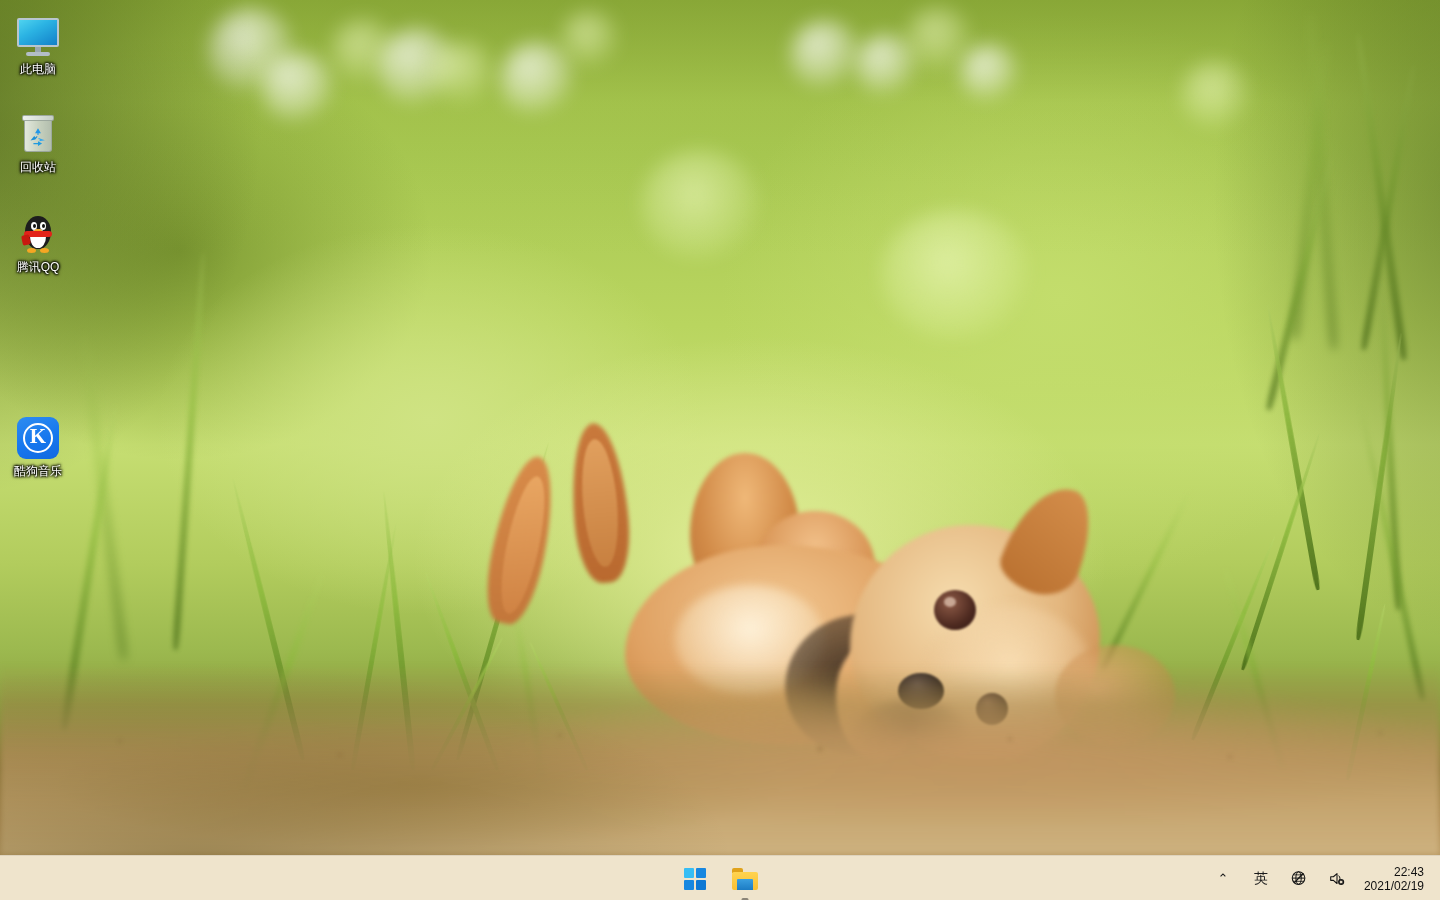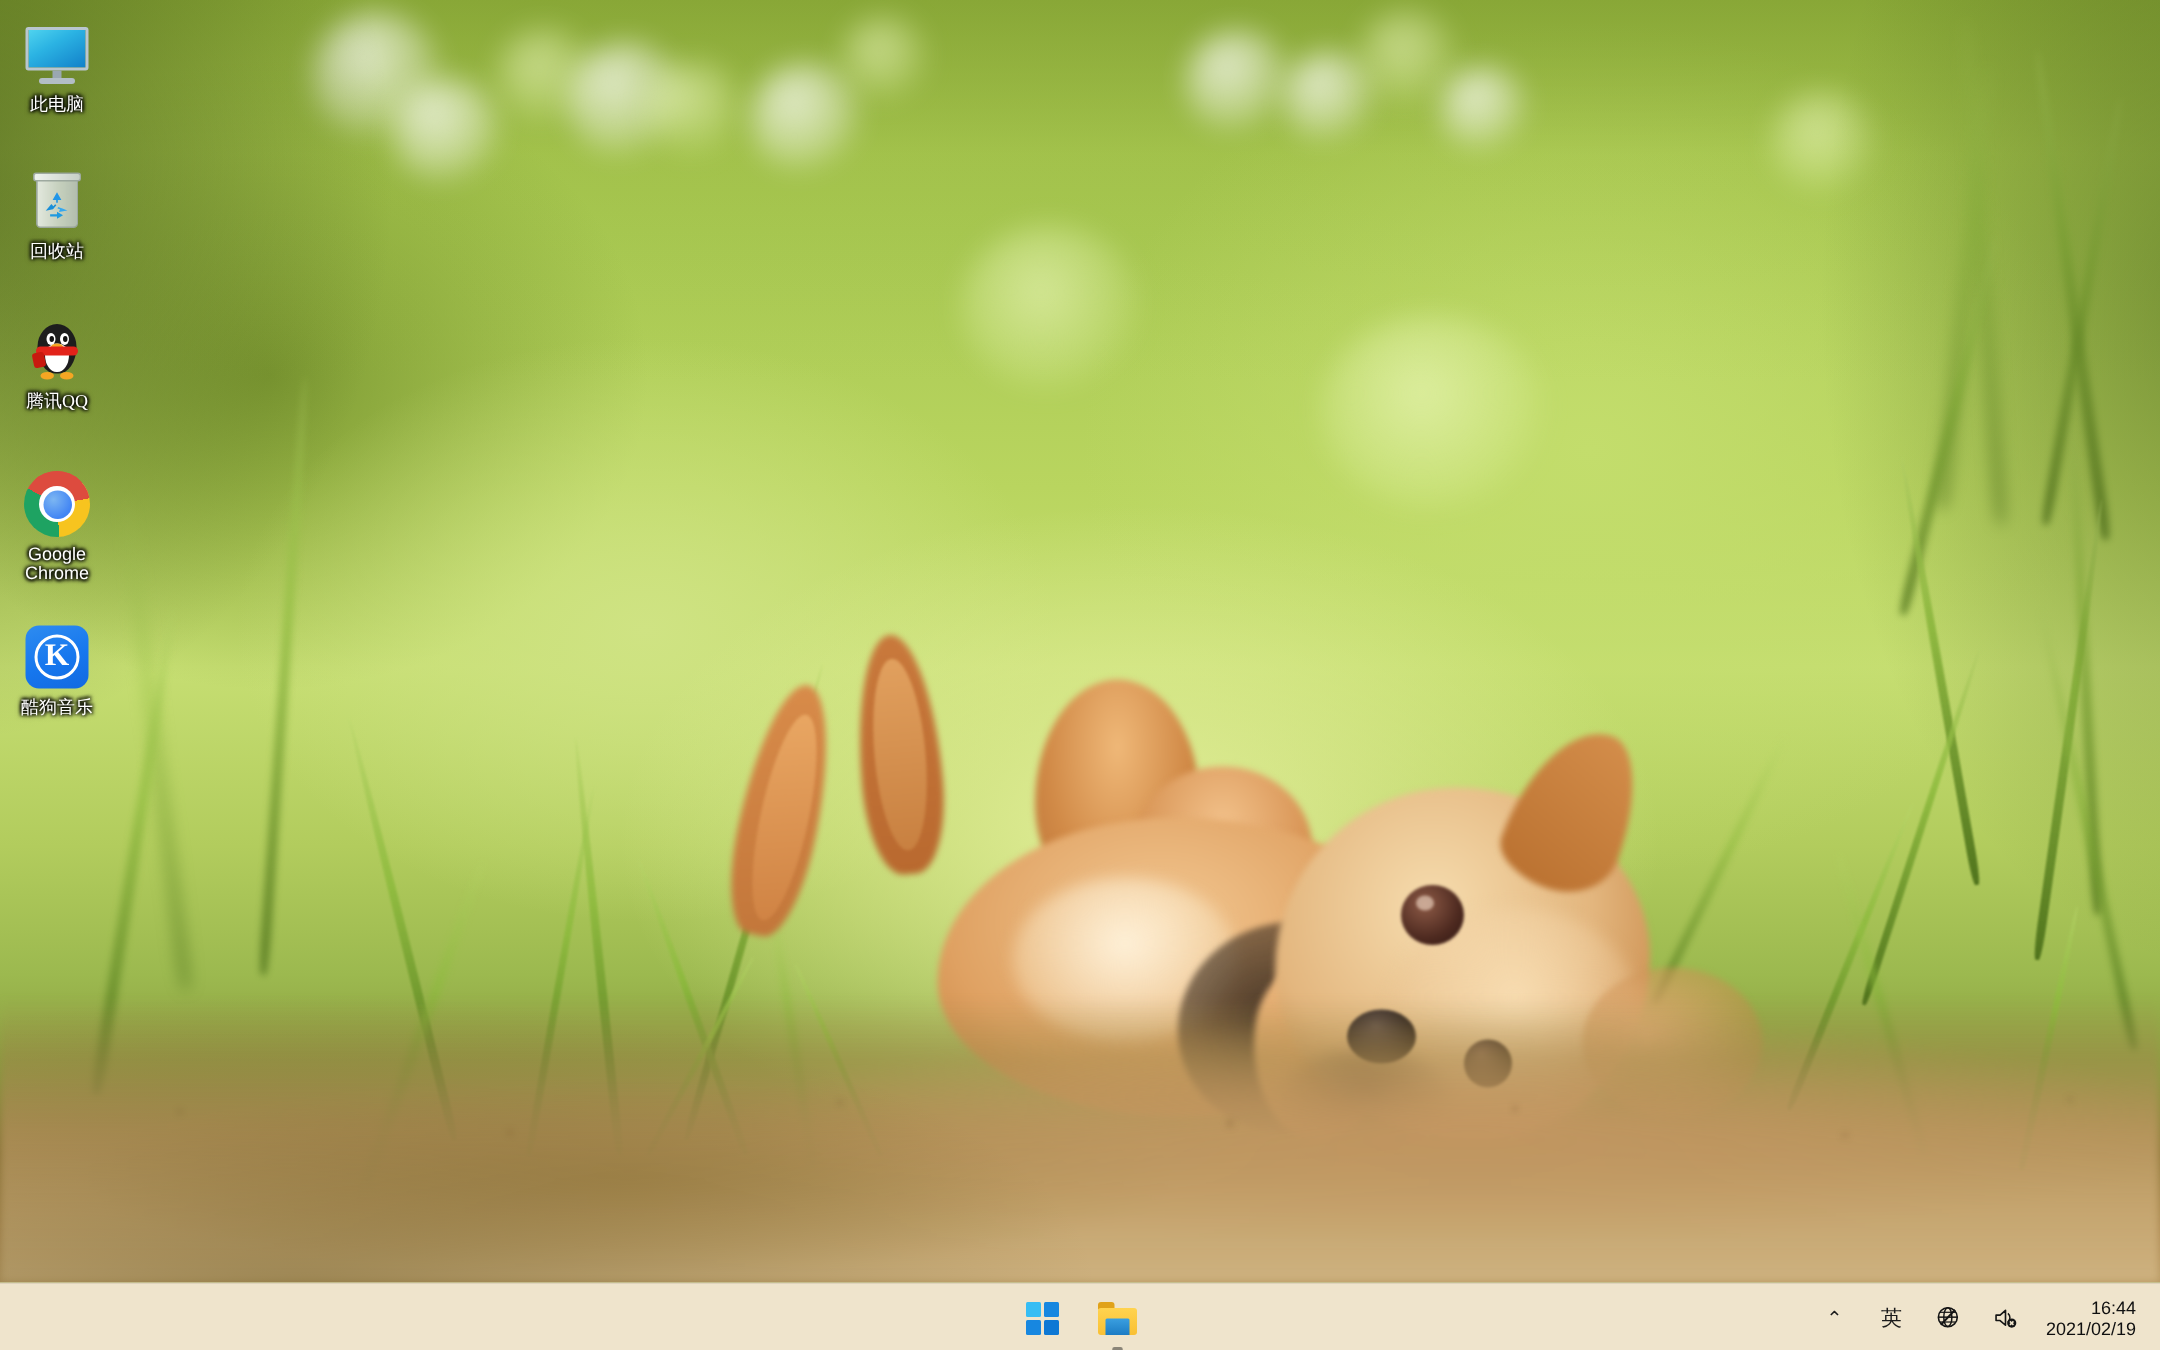--- a/index.html
+++ b/index.html
@@ -535,48 +535,39 @@
           <svg class="recycle-glyph" viewBox="0 0 24 24">
             <path d="M12 3.5 L15.2 9 L12.6 9 L12.6 11 L11.4 11 L11.4 9 L8.8 9 Z" fill="#2196e8"></path>
             <path d="M4.2 17.6 L7.4 12 L9.1 13.4 L10.1 11.7 L11.1 12.3 L9.2 15.6 Z" fill="#1a8fd8" transform="rotate(10 8 15)"></path>
             <path d="M19.4 17.2 L13.2 17.4 L14.2 15.6 L12.5 14.7 L13.1 13.7 L16.5 15.6 Z" fill="#35a8f0" transform="rotate(-8 16 16)"></path>
             <path d="M7 19.5 L12 19.5 L12 17.6 L16.4 20.2 L12 22.8 L12 21 L7 21 Z" fill="#1f9ae0"></path>
           </svg>
         </div>
         <div class="icon-label">回收站</div>
       </div>
 
-      <div class="desk-icon" style="top:210px;font-family:Liberation Serif, serif;">
+      <div class="desk-icon" style="top:210px;">
         <div class="icon-art">
           <div class="qq-body"></div>
           <div class="qq-belly"></div>
           <div class="qq-eye" style="left:17px;">
               <i></i>
             </div>
           <div class="qq-eye" style="left:26px;">
               <i></i>
             </div>
           <div class="qq-beak"></div>
           <div class="qq-scarf"></div>
           <div class="qq-scarf-tail"></div>
           <div class="qq-foot" style="left:13px;"></div>
           <div class="qq-foot" style="left:26px;"></div>
         </div>
         <div class="icon-label">腾讯QQ</div>
       </div>
 
-      <div class="desk-icon" style="top:312px;">
-        <div class="icon-art">
-          <div class="chrome-outer"></div>
-          <div class="chrome-red"></div>
-          <div class="chrome-white"></div>
-          <div class="chrome-blue"></div>
-        </div>
-        <div class="icon-label">Google Chrome</div>
-      </div>
 
       <div class="desk-icon" style="top:414px;">
         <div class="icon-art">
           <div class="kugou-sq"></div>
           <div class="kugou-ring"></div>
           <div class="kugou-k">K</div>
         </div>
         <div class="icon-label">酷狗音乐</div>
       </div>
 
@@ -632,20 +623,20 @@
         <svg width="18" height="18" viewBox="0 0 20 20">
           <path d="M3 7.5 L6 7.5 L10 4 L10 15 L6 11.5 L3 11.5 Z" fill="none" stroke="#141414" stroke-width="1.2" stroke-linejoin="round"></path>
           <path d="M11.8 6.2 A4.4 4.4 0 0 1 11.8 12.8" fill="none" stroke="#141414" stroke-width="1.1"></path>
           <circle cx="14.6" cy="13.4" r="3.4" fill="#141414"></circle>
           <line x1="13.3" y1="12.1" x2="15.9" y2="14.7" stroke="#efe4cc" stroke-width="1.2"></line>
           <line x1="15.9" y1="12.1" x2="13.3" y2="14.7" stroke="#efe4cc" stroke-width="1.2"></line>
         </svg>
       </div>
 
       <div id="clock">
-        <div>16:44</div>
+        <div>22:43</div>
         <div>2021/02/19</div>
       </div>
 
     </div>
   </div>
 
 </div>
 
 </body></html>

